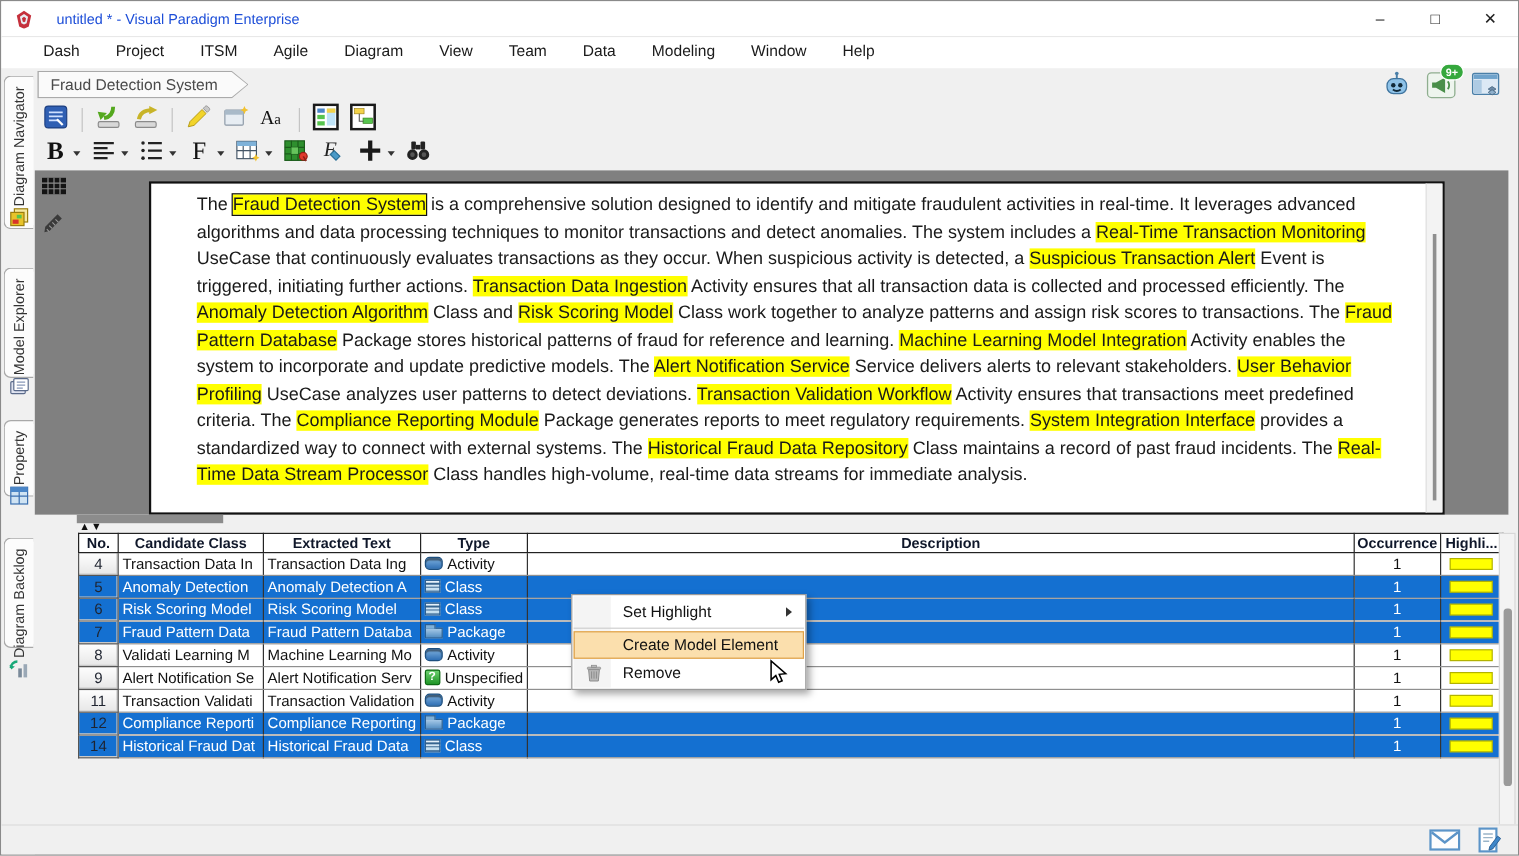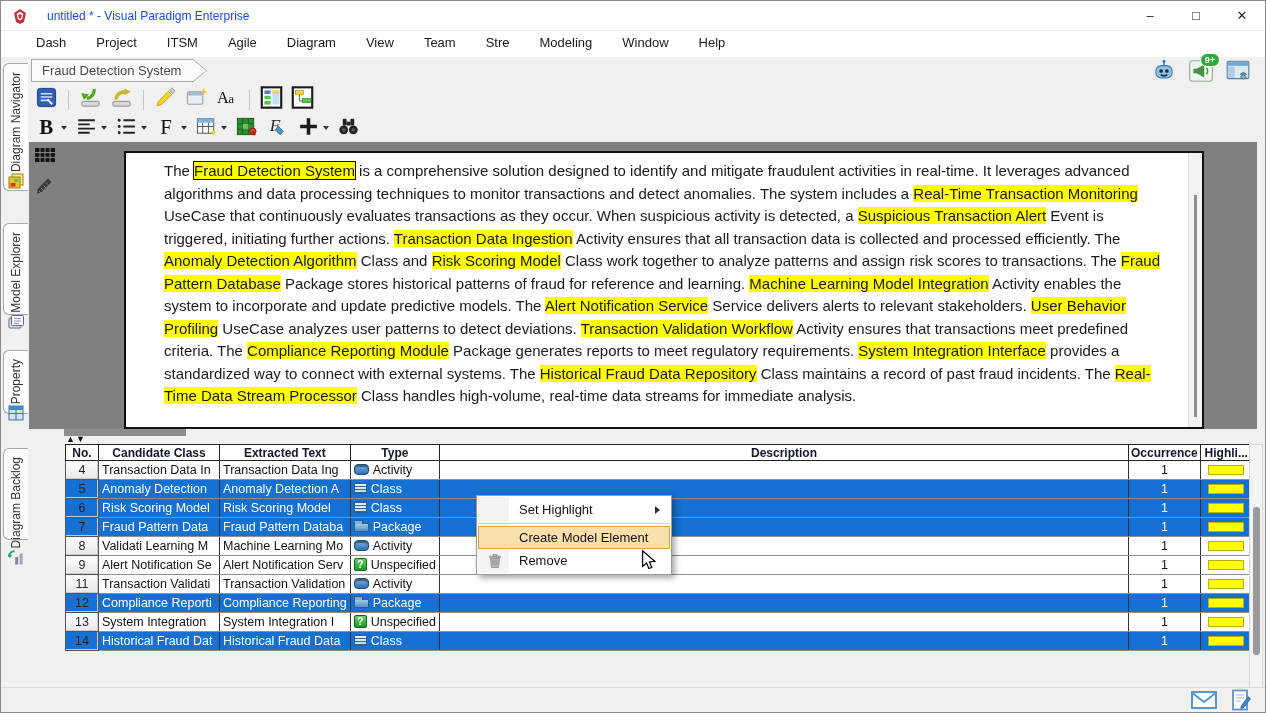--- a/index.html
+++ b/index.html
@@ -106,21 +106,21 @@
 </div>
 
 <div class="menubar">
     <div class="menu-item">Dash</div>
     <div class="menu-item">Project</div>
     <div class="menu-item">ITSM</div>
     <div class="menu-item">Agile</div>
     <div class="menu-item">Diagram</div>
     <div class="menu-item">View</div>
     <div class="menu-item">Team</div>
-    <div class="menu-item">Stre</div>
+    <div class="menu-item">Data</div>
     <div class="menu-item">Modeling</div>
     <div class="menu-item">Window</div>
     <div class="menu-item">Help</div>
   </div>
 
 <div class="tabrow">
   <div class="diagram-tab">
     <div class="shape-border"></div>
     <div class="shape">Fraud Detection System</div>
   </div>
@@ -447,31 +447,20 @@
           <td class="numcell">12</td>
           <td>Compliance Reporti</td>
           <td>Compliance Reporting</td>
           <td><span class="ticon package"></span>Package</td>
           <td></td>
           <td style="text-align: center;">1</td>
           <td>
             <div class="swatch" style="background: rgb(255, 255, 0);"></div>
           </td>
         </tr>
-        <tr class="">
-          <td class="numcell">13</td>
-          <td>System Integration</td>
-          <td>System Integration I</td>
-          <td><span class="ticon unspecified"></span>Unspecified</td>
-          <td></td>
-          <td style="text-align: center;">1</td>
-          <td>
-            <div class="swatch" style="background: rgb(255, 255, 0);"></div>
-          </td>
-        </tr>
         <tr class="sel">
           <td class="numcell">14</td>
           <td>Historical Fraud Dat</td>
           <td>Historical Fraud Data</td>
           <td><span class="ticon class"></span>Class</td>
           <td></td>
           <td style="text-align: center;">1</td>
           <td>
             <div class="swatch" style="background: rgb(255, 255, 0);"></div>
           </td>

